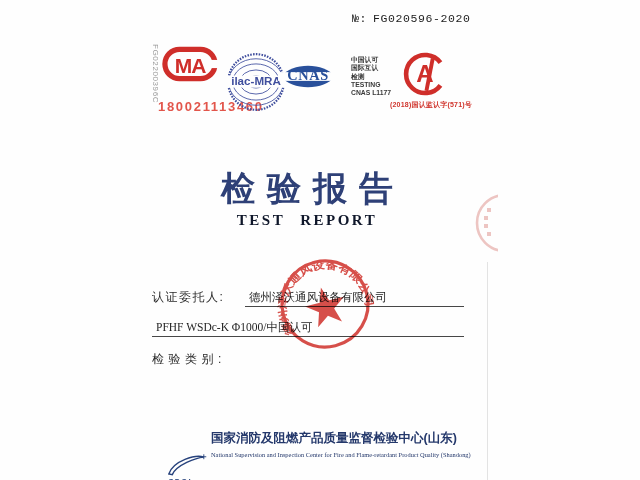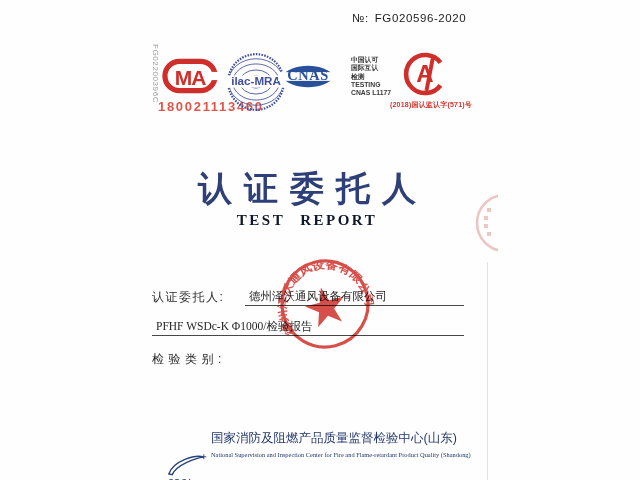--- a/index.html
+++ b/index.html
@@ -3,64 +3,64 @@
 <meta charset="utf-8">
 <style>
   html,body{margin:0;padding:0;}
   body{
     width:640px;height:480px;background:#fefefe;position:relative;overflow:hidden;
     font-family:"Liberation Sans",sans-serif;
   }
   .abs{position:absolute;}
 
   
-  .report-no{left:352px;top:12px;font-family:Liberation Sans, sans-serif;font-size:11.5px;
+  .report-no{left:352px;top:12px;font-family:Liberation Mono, monospace;font-size:11.5px;
     color:#1c1c1c;letter-spacing:0.6px;}
   .report-no .no-label{margin-right:6px;}
 
   
   .side-code{left:151px;top:44px;writing-mode:vertical-rl;font-size:8px;color:#9a9a9a;
     letter-spacing:0.6px;}
 
   
-  .cma-logo{left:162px;top:55px;}
+  .cma-logo{left:162px;top:43px;}
   .cma-number{left:158px;top:99px;font-size:13px;font-weight:bold;color:#e2554b;letter-spacing:1.7px;}
   .ilac-logo{left:225px;top:51px;}
   .cnas-logo{left:278px;top:59px;text-align:center;}
   .cnas-lines{left:351px;top:56px;font-size:6.8px;line-height:8.3px;color:#3a3a3a;font-weight:bold;}
   .cal-logo{left:399px;top:50px;}
   .cal-caption{left:390px;top:100px;font-size:7px;font-weight:bold;color:#d0342c;letter-spacing:0.2px;}
 
   
   .title-zh{left:167px;top:166px;width:280px;text-align:center;font-size:34px;font-weight:bold;
     color:#2e4077;letter-spacing:12px;text-indent:12px;}
   .title-en{left:167px;top:212px;width:280px;text-align:center;font-family:"Liberation Serif",serif;
     font-size:15px;font-weight:bold;color:#0f172a;letter-spacing:2.5px;word-spacing:9px;}
 
   
-  .field-row{left:152px;width:312px;display:flex;align-items:flex-start;height:18px;}
+  .field-row{left:152px;width:312px;display:flex;align-items:flex-end;height:18px;}
   .field-row .field-label{font-size:12px;color:#2b2b2b;white-space:nowrap;padding-bottom:1px;width:93px;flex:none;}
   .field-row .field-value-wrap{flex:1;border-bottom:1.5px solid #474747;padding:0 0 1px 4px;
     font-family:"Liberation Serif",serif;font-size:11.5px;color:#1f1f1f;white-space:nowrap;}
   .row-0{top:289px;} .row-0 .field-label{letter-spacing:1.5px;}
   .row-1{top:319px;} .row-1 .field-label{letter-spacing:0;}
   .row-2{top:351px;gap:20px;} .row-2 .field-label{letter-spacing:4.5px;}
 
   
   .seal-main{left:277px;top:256px;width:96px;height:96px;transform:rotate(-14deg);
     opacity:0.92;mix-blend-mode:multiply;}
 
   
   .seal-partial{left:471px;top:186px;width:27px;height:74px;overflow:hidden;opacity:0.5;}
   .edge-line{left:487px;top:262px;width:1px;height:218px;background:#e3e3e3;}
 
   
   .footer-logo{left:166px;top:452px;}
   .footer-text{left:211px;top:430px;width:260px;}
-  .footer-zh{font-size:12.5px;font-weight:normal;color:#24386b;white-space:nowrap;}
+  .footer-zh{font-size:12.5px;font-weight:bold;color:#24386b;white-space:nowrap;}
   .footer-en{font-family:"Liberation Serif",serif;font-size:6.4px;color:#24386b;margin-top:4px;white-space:nowrap;}
 </style>
 </head>
 <body>
 
 <div class="page">
 
   <div class="abs report-no">
     <span class="no-label">№:</span><span>FG020596-2020</span>
   </div>
@@ -112,29 +112,29 @@
 
   <div class="abs cal-logo">
     <svg width="52" height="48" viewBox="0 0 72 68">
       <path d="M57.9,17.9 A27,27 0 1 0 57.9,50.1" fill="none" stroke="#cf2e2a" stroke-width="6.5"></path>
       <text x="36" y="46" text-anchor="middle" font-size="34" font-weight="bold" fill="#cf2e2a" font-family="Liberation Sans, sans-serif">A</text>
       <line x1="47" y1="12" x2="38" y2="58" stroke="#cf2e2a" stroke-width="5.5"></line>
     </svg>
   </div>
   <div class="abs cal-caption">(2018)国认监认字(571)号</div>
 
-  <div class="abs title-zh">认证委托人</div>
+  <div class="abs title-zh">检验报告</div>
   <div class="abs title-en">TEST REPORT</div>
 
   <div class="abs field-row row-0">
     <span class="field-label">认证委托人:</span>
     <span class="field-value-wrap">德州泽沃通风设备有限公司</span>
   </div>
   <div class="abs field-row row-1">
-    <span class="field-value-wrap">PFHF WSDc-K Φ1000/检验报告</span>
+    <span class="field-value-wrap">PFHF WSDc-K Φ1000/中国认可</span>
   </div>
   <div class="abs field-row row-2">
     <span class="field-label">检验类别:</span>
   </div>
 
   <div class="abs seal-main">
     <svg width="96" height="96" viewBox="0 0 96 96">
       <defs>
         <path id="sealArc" d="M 12,70 A 40,40 0 1 1 84,70" fill="none"></path>
       </defs>

